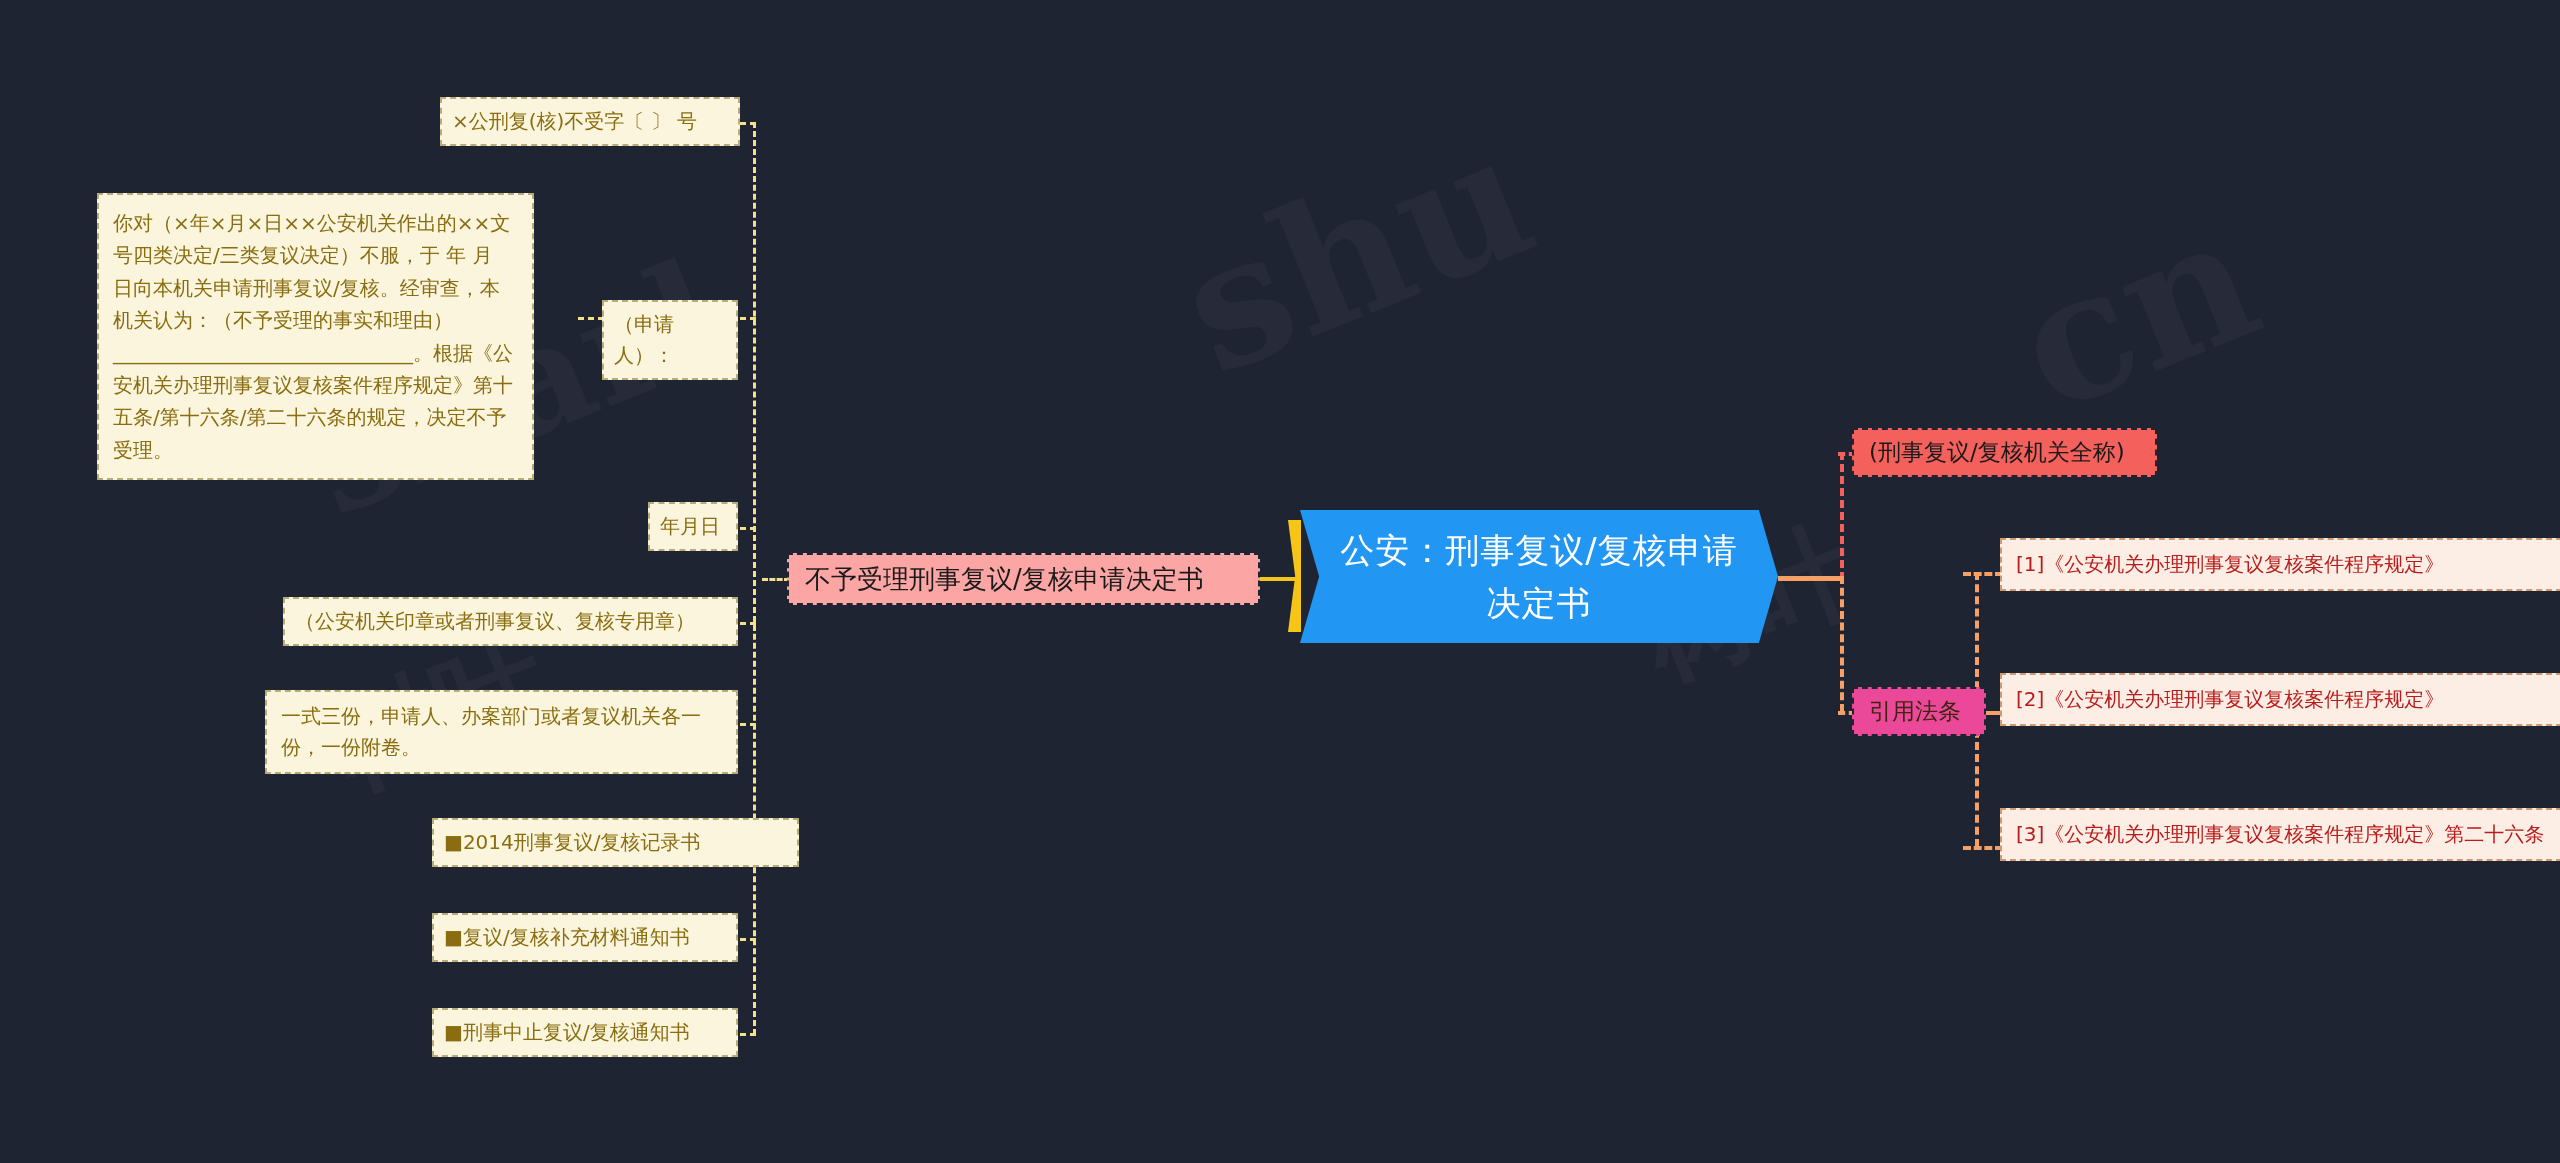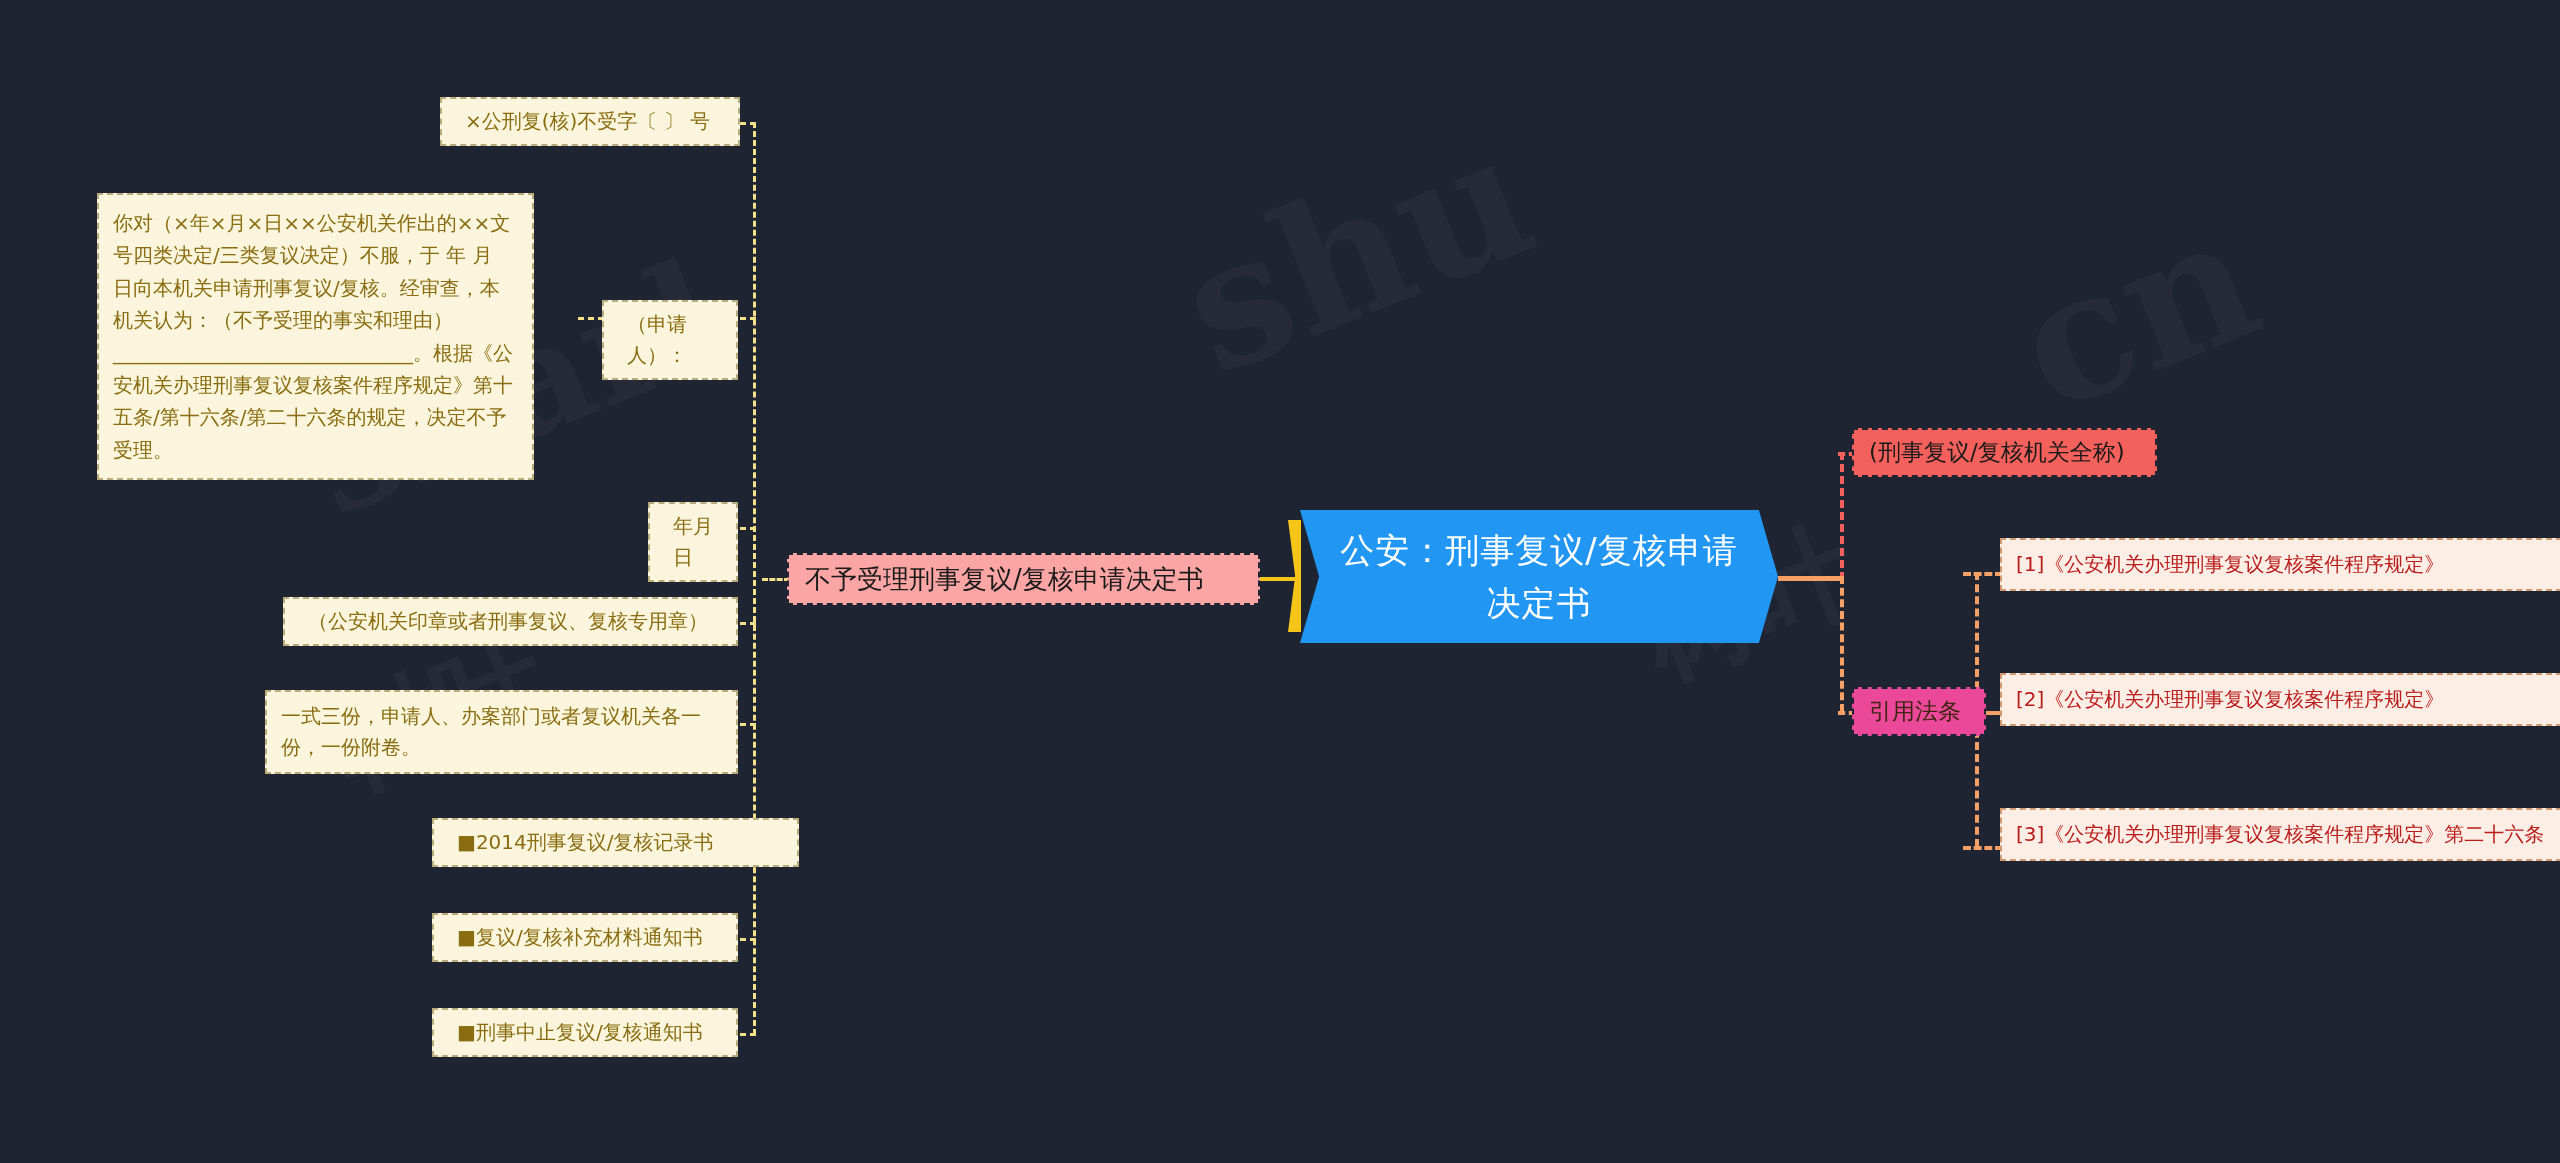--- a/index.html
+++ b/index.html
@@ -71,21 +71,21 @@
     padding: 0 16px;
     border: 2px dashed #1f2433;
   }
 
   
   .leaf {
     background: #faf5dc;
     color: #8a6d10;
     border: 2px dashed #b8ad7a;
     font-size: 20px;
-    padding: 7px 23px;
+    padding: 7px 10px;
   }
   .n-docnum    { left: 440px;  top: 97px;  width: 300px; }
   .n-body      { left: 97px;   top: 193px; width: 437px; font-size: 20px; line-height: 1.62; padding: 12px 14px; align-items: flex-start; }
   .n-applicant { left: 602px;  top: 300px; width: 136px; }
   .n-date      { left: 648px;  top: 502px; width: 90px;  }
   .n-seal      { left: 283px;  top: 597px; width: 455px; }
   .n-copies    { left: 265px;  top: 690px; width: 473px; line-height: 1.55; padding: 9px 14px; }
   .n-rec1      { left: 432px;  top: 818px; width: 367px; }
   .n-rec2      { left: 432px;  top: 913px; width: 306px; }
   .n-rec3      { left: 432px;  top: 1008px;width: 306px; }

